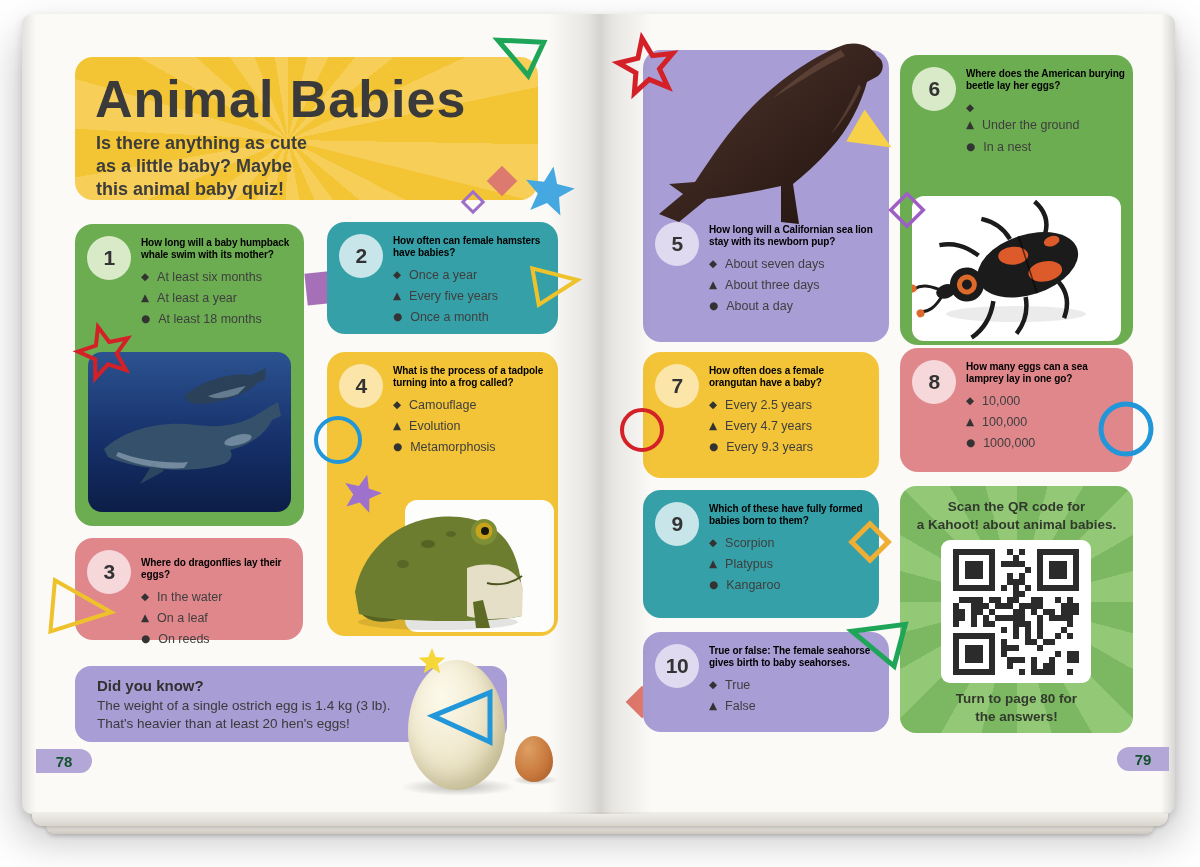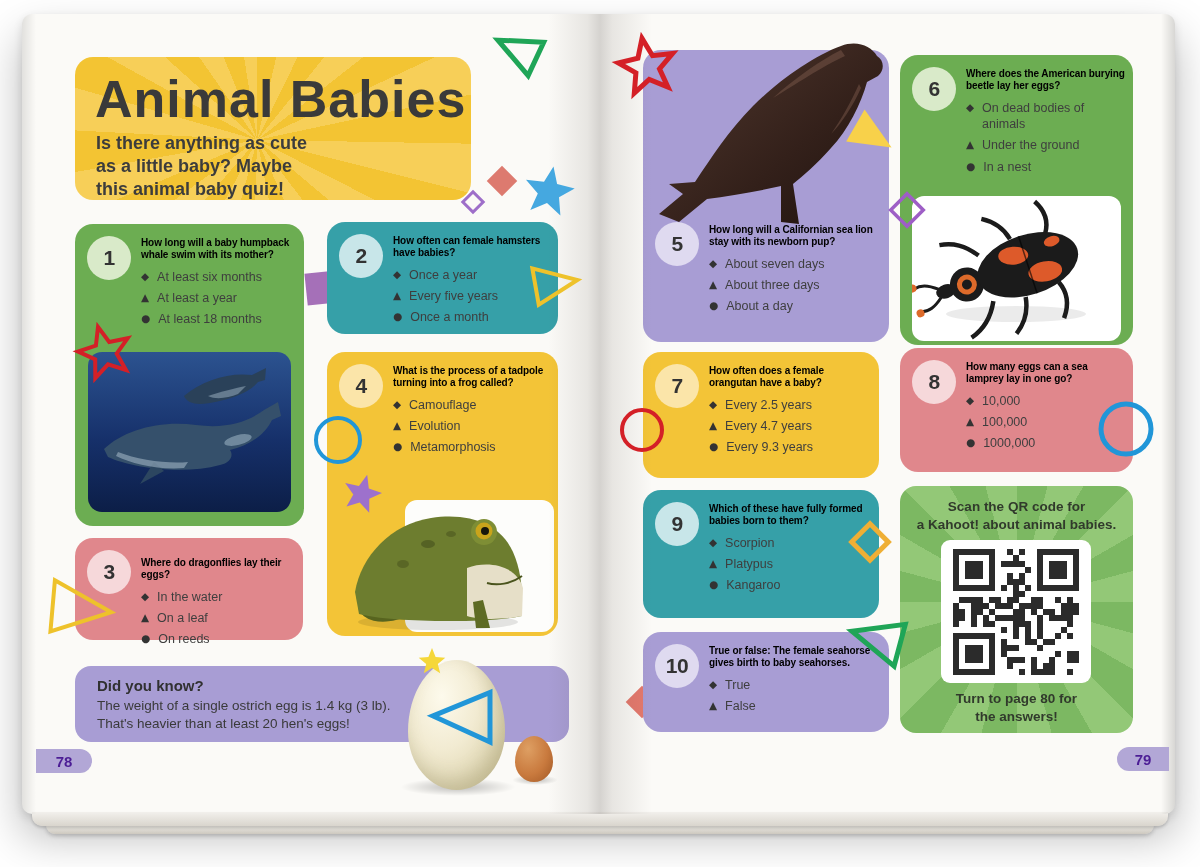--- a/index.html
+++ b/index.html
@@ -26,37 +26,37 @@
   .pink{background:#e0878c;}    .pink   .badge{background:#f6d8da;}
   .purple{background:#a89dd4;}  .purple .badge{background:#dfdaf0;}
   .badge{position:absolute;left:12px;top:12px;width:44px;height:44px;border-radius:50%;
          display:flex;align-items:center;justify-content:center;font-weight:700;font-size:21px;color:#333;letter-spacing:-0.5px;}
   .qbody{padding:13px 8px 8px 66px;}
   .qtext{font-weight:700;font-size:10px;line-height:1.24;color:#000000;letter-spacing:-0.1px;}
   .opts{margin-top:7px;}
   .opt{display:flex;align-items:flex-start;gap:8px;margin:5px 0;font-size:12.5px;line-height:1.3;color:#3e3e3e;}
   .bullet{font-family:"DejaVu Sans",sans-serif;font-size:10.5px;line-height:1;margin-top:2px;color:#333;}
   
-  .header-card{position:absolute;left:75px;top:57px;width:396px;height:143px;border-radius:18px;overflow:hidden;z-index:2;
+  .header-card{position:absolute;left:75px;top:57px;width:463px;height:143px;border-radius:18px;overflow:hidden;z-index:2;
         background:repeating-conic-gradient(from 0deg at 46% 58%, #f3c433 0deg 13deg, #f7cf58 13deg 26deg);}
   .header-title{margin:16px 0 0 20px;font-size:52px;font-weight:700;letter-spacing:1px;color:#3a3a3a;line-height:1;}
   .header-sub{margin:7px 0 0 21px;font-size:18px;font-weight:700;color:#3c3c3c;line-height:1.28;white-space:pre-line;}
   
-  .dyk{position:absolute;left:75px;top:666px;width:494px;height:76px;border-radius:16px;background:#a89dd4;z-index:2;}
+  .dyk{position:absolute;left:75px;top:666px;width:432px;height:76px;border-radius:16px;background:#a89dd4;z-index:2;}
   .dyk-title{margin:11px 0 0 22px;font-weight:700;font-size:15px;color:#313131;}
   .dyk-body{margin:3px 0 0 22px;font-size:13.5px;line-height:1.35;color:#3a3a3a;white-space:pre-line;}
   
   .qr-card{position:absolute;left:900px;top:486px;width:233px;height:247px;border-radius:16px;overflow:hidden;z-index:2;
         background:repeating-conic-gradient(from 0deg at 50% 47%, #7cb862 0deg 15deg, #93c877 15deg 30deg);}
   .qr-top{margin-top:12px;text-align:center;font-weight:700;font-size:13.5px;line-height:1.3;color:#313a2c;white-space:pre-line;}
   .qr-box{position:absolute;left:41px;top:54px;width:150px;height:143px;background:#ffffff;border-radius:9px;
         display:flex;align-items:center;justify-content:center;}
   .qr-bottom{position:absolute;left:0;right:0;top:204px;text-align:center;font-weight:700;font-size:13.5px;line-height:1.3;color:#313a2c;white-space:pre-line;}
   
-  .pagenum{position:absolute;background:#b2a7d6;color:#4c1d95;font-weight:700;font-size:15px;z-index:3;
+  .pagenum{position:absolute;background:#b2a7d6;color:#14532d;font-weight:700;font-size:15px;z-index:3;
         display:flex;align-items:center;justify-content:center;}
   .pagenum.left{left:36px;top:749px;width:56px;height:24px;border-radius:0 12px 12px 0;}
   .pagenum.right{left:1117px;top:747px;width:52px;height:24px;border-radius:12px 0 0 12px;}
   
   .photo{position:absolute;overflow:hidden;}
   .photo-whale{left:13px;top:128px;width:203px;height:160px;border-radius:14px;}
   .photo-beetle{left:12px;top:141px;width:209px;height:145px;border-radius:12px;background:#ffffff;}
   .frog-bg{position:absolute;left:78px;top:148px;width:149px;height:132px;background:#fdfdfb;border-radius:12px;}
   .frog-svg{position:absolute;left:6px;top:120px;width:222px;height:162px;overflow:visible;}
   .sealion{position:absolute;left:645px;top:26px;width:250px;height:208px;z-index:3;}
@@ -250,21 +250,20 @@
     <path d="M214,58 C206,76 196,94 186,108 C196,98 208,80 216,62 Z" fill="#8a6454" opacity="0.4"></path>
   </svg>
 
   <div class="card green" style="left:900px;top:55px;width:233px;height:290px;">
     <div class="badge">6</div>
     <div class="qbody">
       <div class="qtext">Where does the American burying beetle lay her eggs?</div>
       <div class="opts">
           <div class="opt">
             <span class="bullet">◆</span>
-            <span class="optlabel">On dead bodies of animals</span>
           </div>
           <div class="opt">
             <span class="bullet">▲</span>
             <span class="optlabel">Under the ground</span>
           </div>
           <div class="opt">
             <span class="bullet">●</span>
             <span class="optlabel">In a nest</span>
           </div>
         </div>

